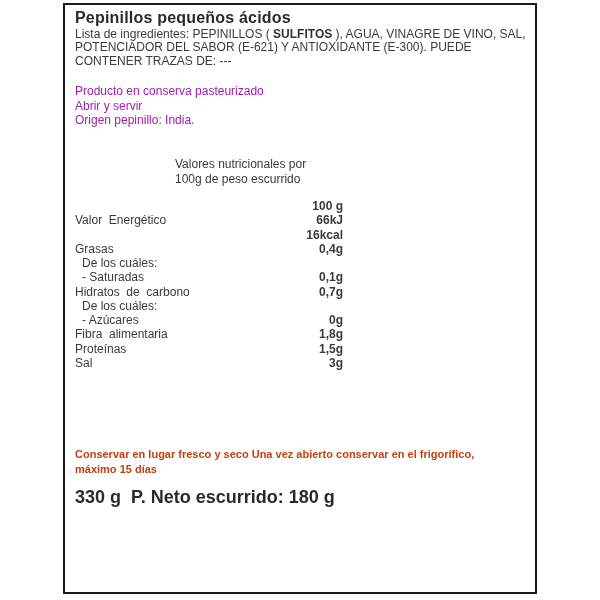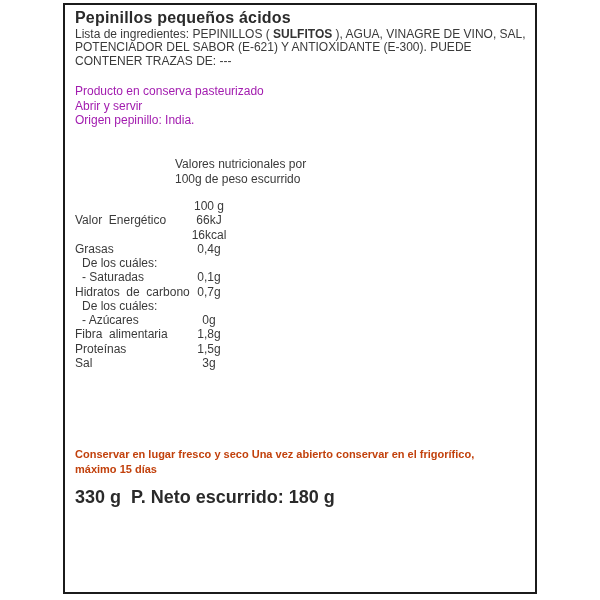--- a/index.html
+++ b/index.html
@@ -46,21 +46,21 @@
 
   .nutrition-table {
     top: 194px; left: 10px; width: 460px;
     font-size: 12px; color: #3a3a3a;
   }
   .nrow { position: relative; height: 14.25px; white-space: pre; }
   .nrow.indent .nlabel { padding-left: 7px; }
   .nlabel { white-space: pre; }
   .nvalue {
     position: absolute; left: 0; top: 0; width: 268px;
-    text-align: center; white-space: pre;
+    text-align: right; white-space: pre; font-weight: bold;
   }
 
   .storage {
     top: 442px; left: 10px; width: 458px;
     font-size: 11px; line-height: 14.6px; color: #c2410c; font-weight: bold;
   }
 
   .net-weight {
     top: 482px; left: 10px; width: 450px;
     font-size: 18px; font-weight: bold; color: #2a2a2a;

